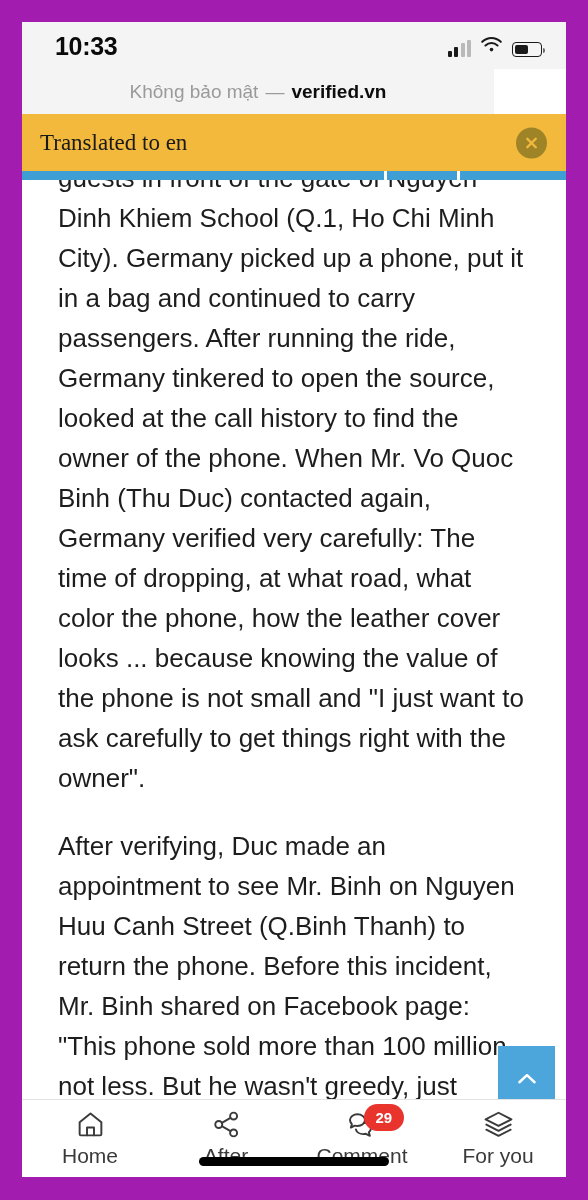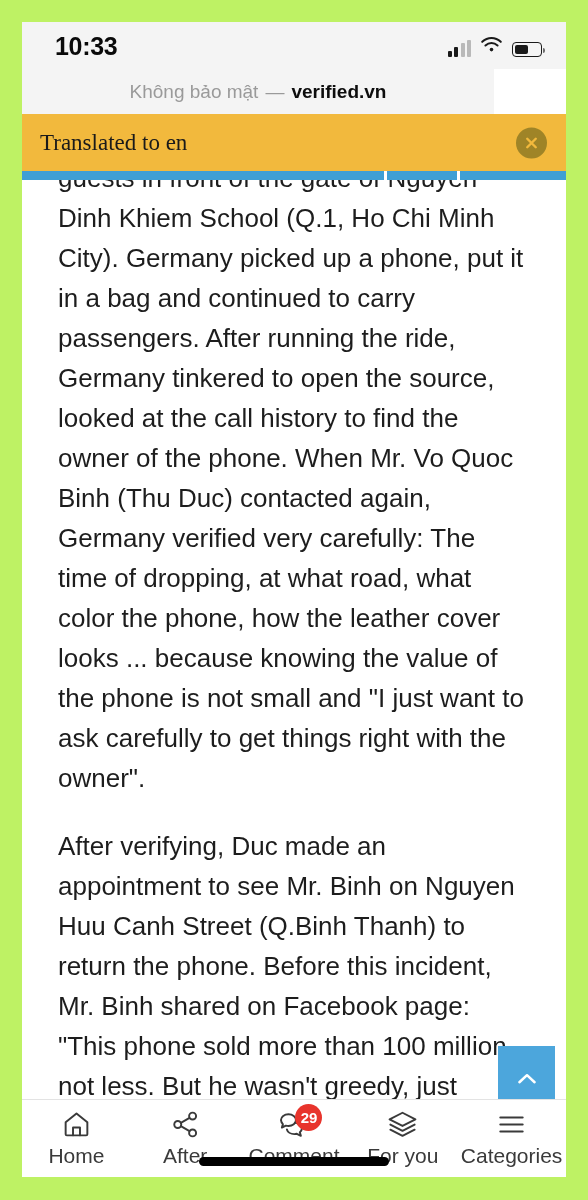--- a/index.html
+++ b/index.html
@@ -8,21 +8,21 @@
     background: #29a3e8;
     font-family: "Liberation Sans", sans-serif;
     overflow: hidden;
   }
 
   
   #frame {
     position: absolute;
     left: 0; top: 0;
     width: 588px; height: 1200px;
-    background: #bef264;
+    background: #a21caf;
   }
 
   
   #phone {
     position: absolute;
     left: 22px; top: 22px;
     width: 544px; height: 1155px;
     background: #ffffff;
     overflow: hidden;
   }
@@ -147,21 +147,21 @@
     align-items: center; justify-content: center;
     gap: 4px;
     position: relative;
     cursor: pointer;
   }
   .nav-icon { position: relative; height: 31px; display: flex; align-items: center; }
   .nav-icon svg { width: 31px; height: 31px; }
   .nav-label { font-size: 21px; color: #3a3a3a; }
   .nav-badge {
     position: absolute; left: 17px; top: -5px;
-    min-width: 27px; height: 27px; padding: 0 5px;
+    min-width: 27px; height: 27px; padding: 0 12px;
     border-radius: 14px; background: #e8342c;
     color: #fff; font-size: 15px; font-weight: bold;
     display: flex; align-items: center; justify-content: center;
   }
 
   
   #home-indicator {
     position: absolute; left: 50%; bottom: 11px;
     transform: translateX(-50%);
     width: 190px; height: 9px;
@@ -275,26 +275,18 @@
         <span class="nav-icon">
           <svg viewBox="0 0 24 24" fill="none" stroke="#3a3a3a" stroke-width="1.5" stroke-linecap="round" stroke-linejoin="round">
             <path d="M12 2.9 22 8l-10 5.1L2 8z"></path>
             <path d="M2.6 12.1 12 16.9l9.4-4.8"></path>
             <path d="M2.6 16 12 20.8l9.4-4.8"></path>
           </svg>
         </span>
         <span class="nav-label">For you</span>
       </div>
 
-      <div class="nav-item">
-        <span class="nav-icon">
-          <svg viewBox="0 0 24 24" fill="none" stroke="#3a3a3a" stroke-width="1.7" stroke-linecap="round">
-            <path d="M3.4 6.6h17.2M3.4 12h17.2M3.4 17.4h17.2"></path>
-          </svg>
-        </span>
-        <span class="nav-label">Categories</span>
-      </div>
 
       <div id="home-indicator"></div>
     </div>
 
   </div>
 </div>
 
 </body></html>

